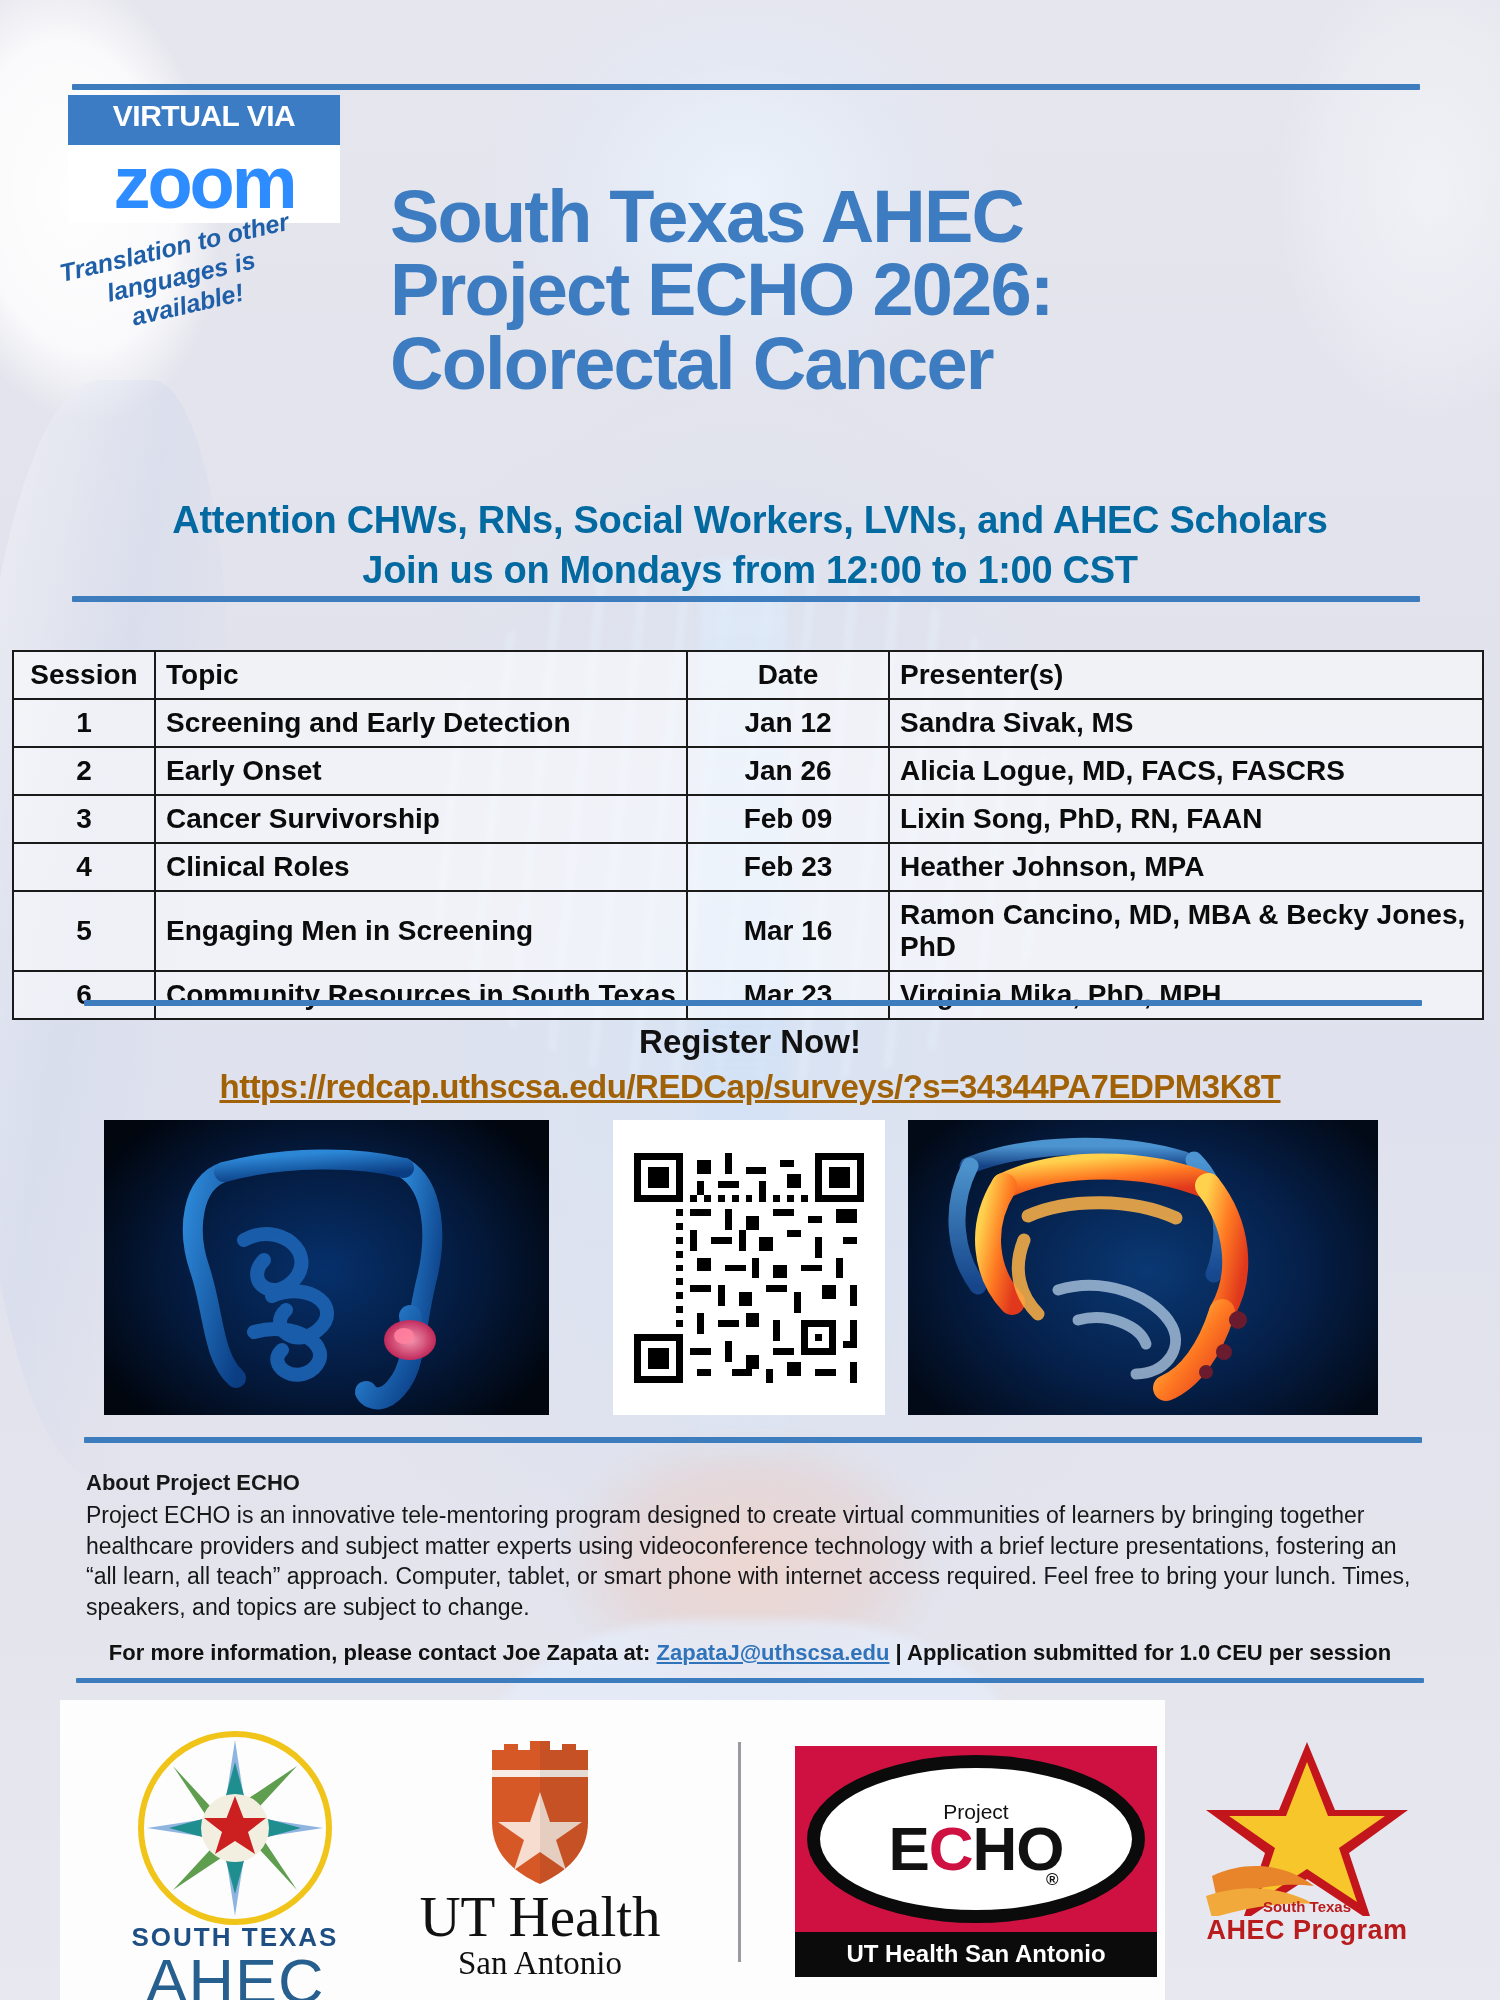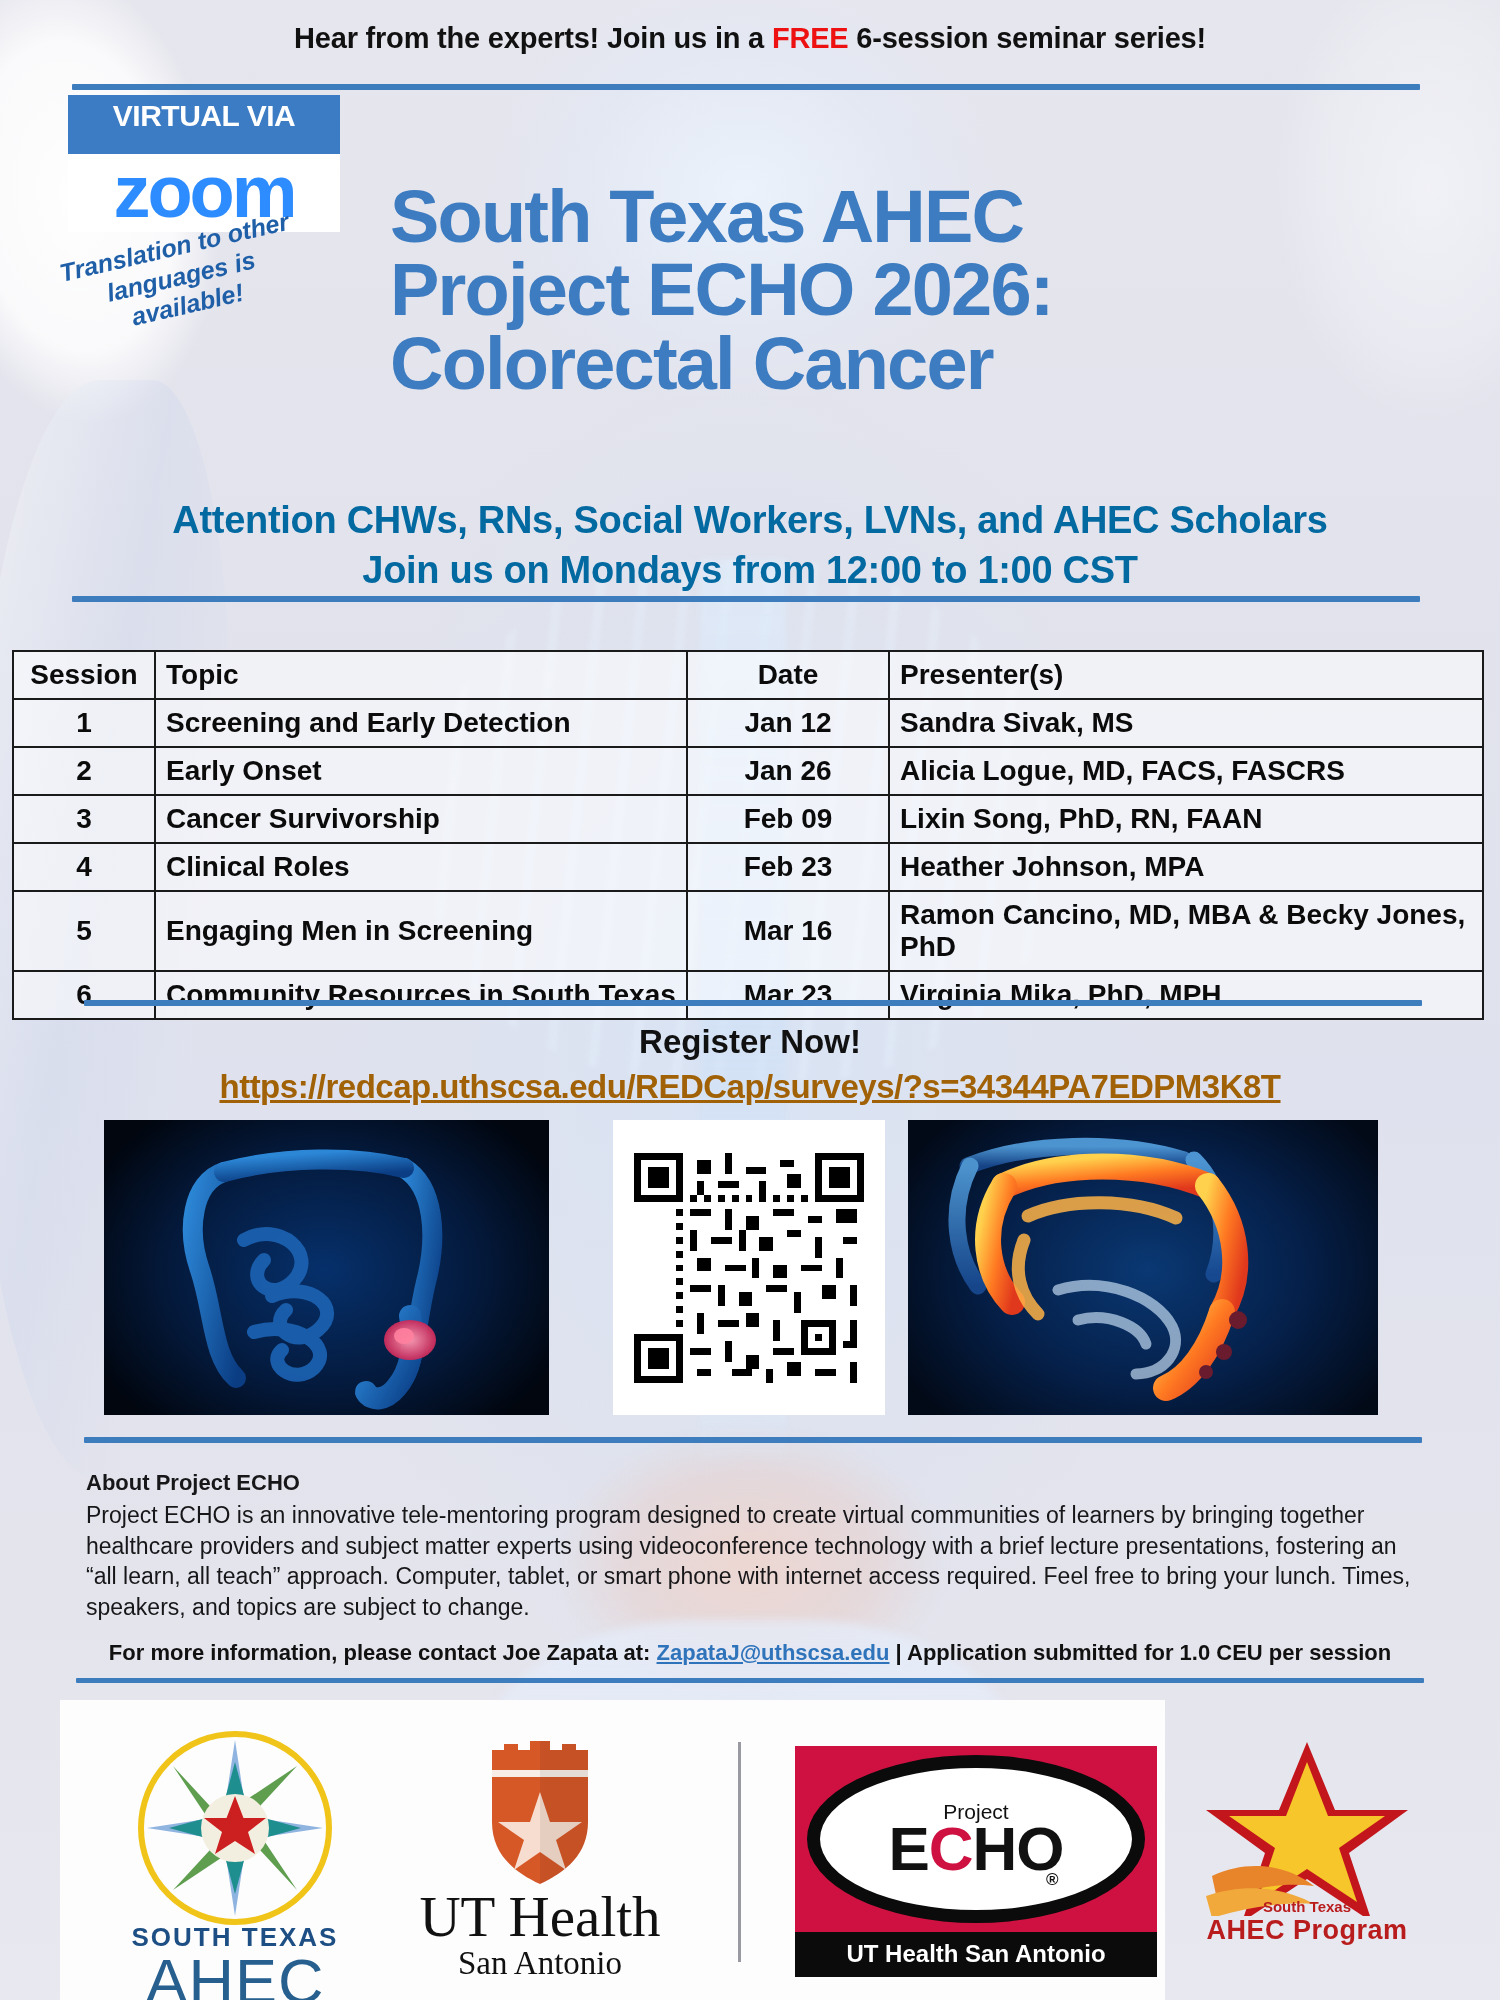--- a/index.html
+++ b/index.html
@@ -51,21 +51,21 @@
     position:absolute;left:0;right:0;top:22px;text-align:center;
     font-size:29px;font-weight:bold;color:#111;letter-spacing:-.2px;
   }
   .topline .free{color:#ee1111;}
   .hr-top{position:absolute;left:72px;width:1348px;top:84px;}
 
   
   .zoombox{position:absolute;left:68px;top:95px;width:272px;}
   .zoombox .vv{
     background:#3b7cc4;color:#fff;font-weight:bold;font-size:30px;
-    text-align:center;padding:6px 0 23px;letter-spacing:-.5px;line-height:1;
+    text-align:center;padding:6px 0 14px;letter-spacing:-.5px;line-height:1;
   }
   .zoombox .zm{
     background:#fff;text-align:center;color:#2d8cff;
     font-size:74px;font-weight:bold;line-height:.92;letter-spacing:-3px;
     padding:4px 0 6px;
   }
   .translate{
     position:absolute;left:56px;top:232px;width:250px;
     transform:rotate(-13deg);text-align:center;
     color:#1f5fa8;font-weight:bold;font-style:italic;font-size:25px;line-height:1.18;
@@ -184,23 +184,20 @@
   <div class="armL"></div>
   <div class="ribs"></div>
   <div class="spine"></div>
   <div class="pelvis"></div>
   <div class="legs"></div>
   <div class="whiteBottom"></div>
 </div>
 
 <div class="page">
 
-  <div class="topline">
-    <span>Hear from the experts! Join us in a </span><span class="free">FREE</span><span> 6-session seminar series!</span>
-  </div>
   <div class="rule hr-top"></div>
 
   <div class="zoombox">
     <div class="vv">VIRTUAL VIA</div>
     <div class="zm">zoom</div>
   </div>
   <div class="translate">Translation to other languages is available!</div>
 
   <div class="title">
     <div>South Texas AHEC</div>

